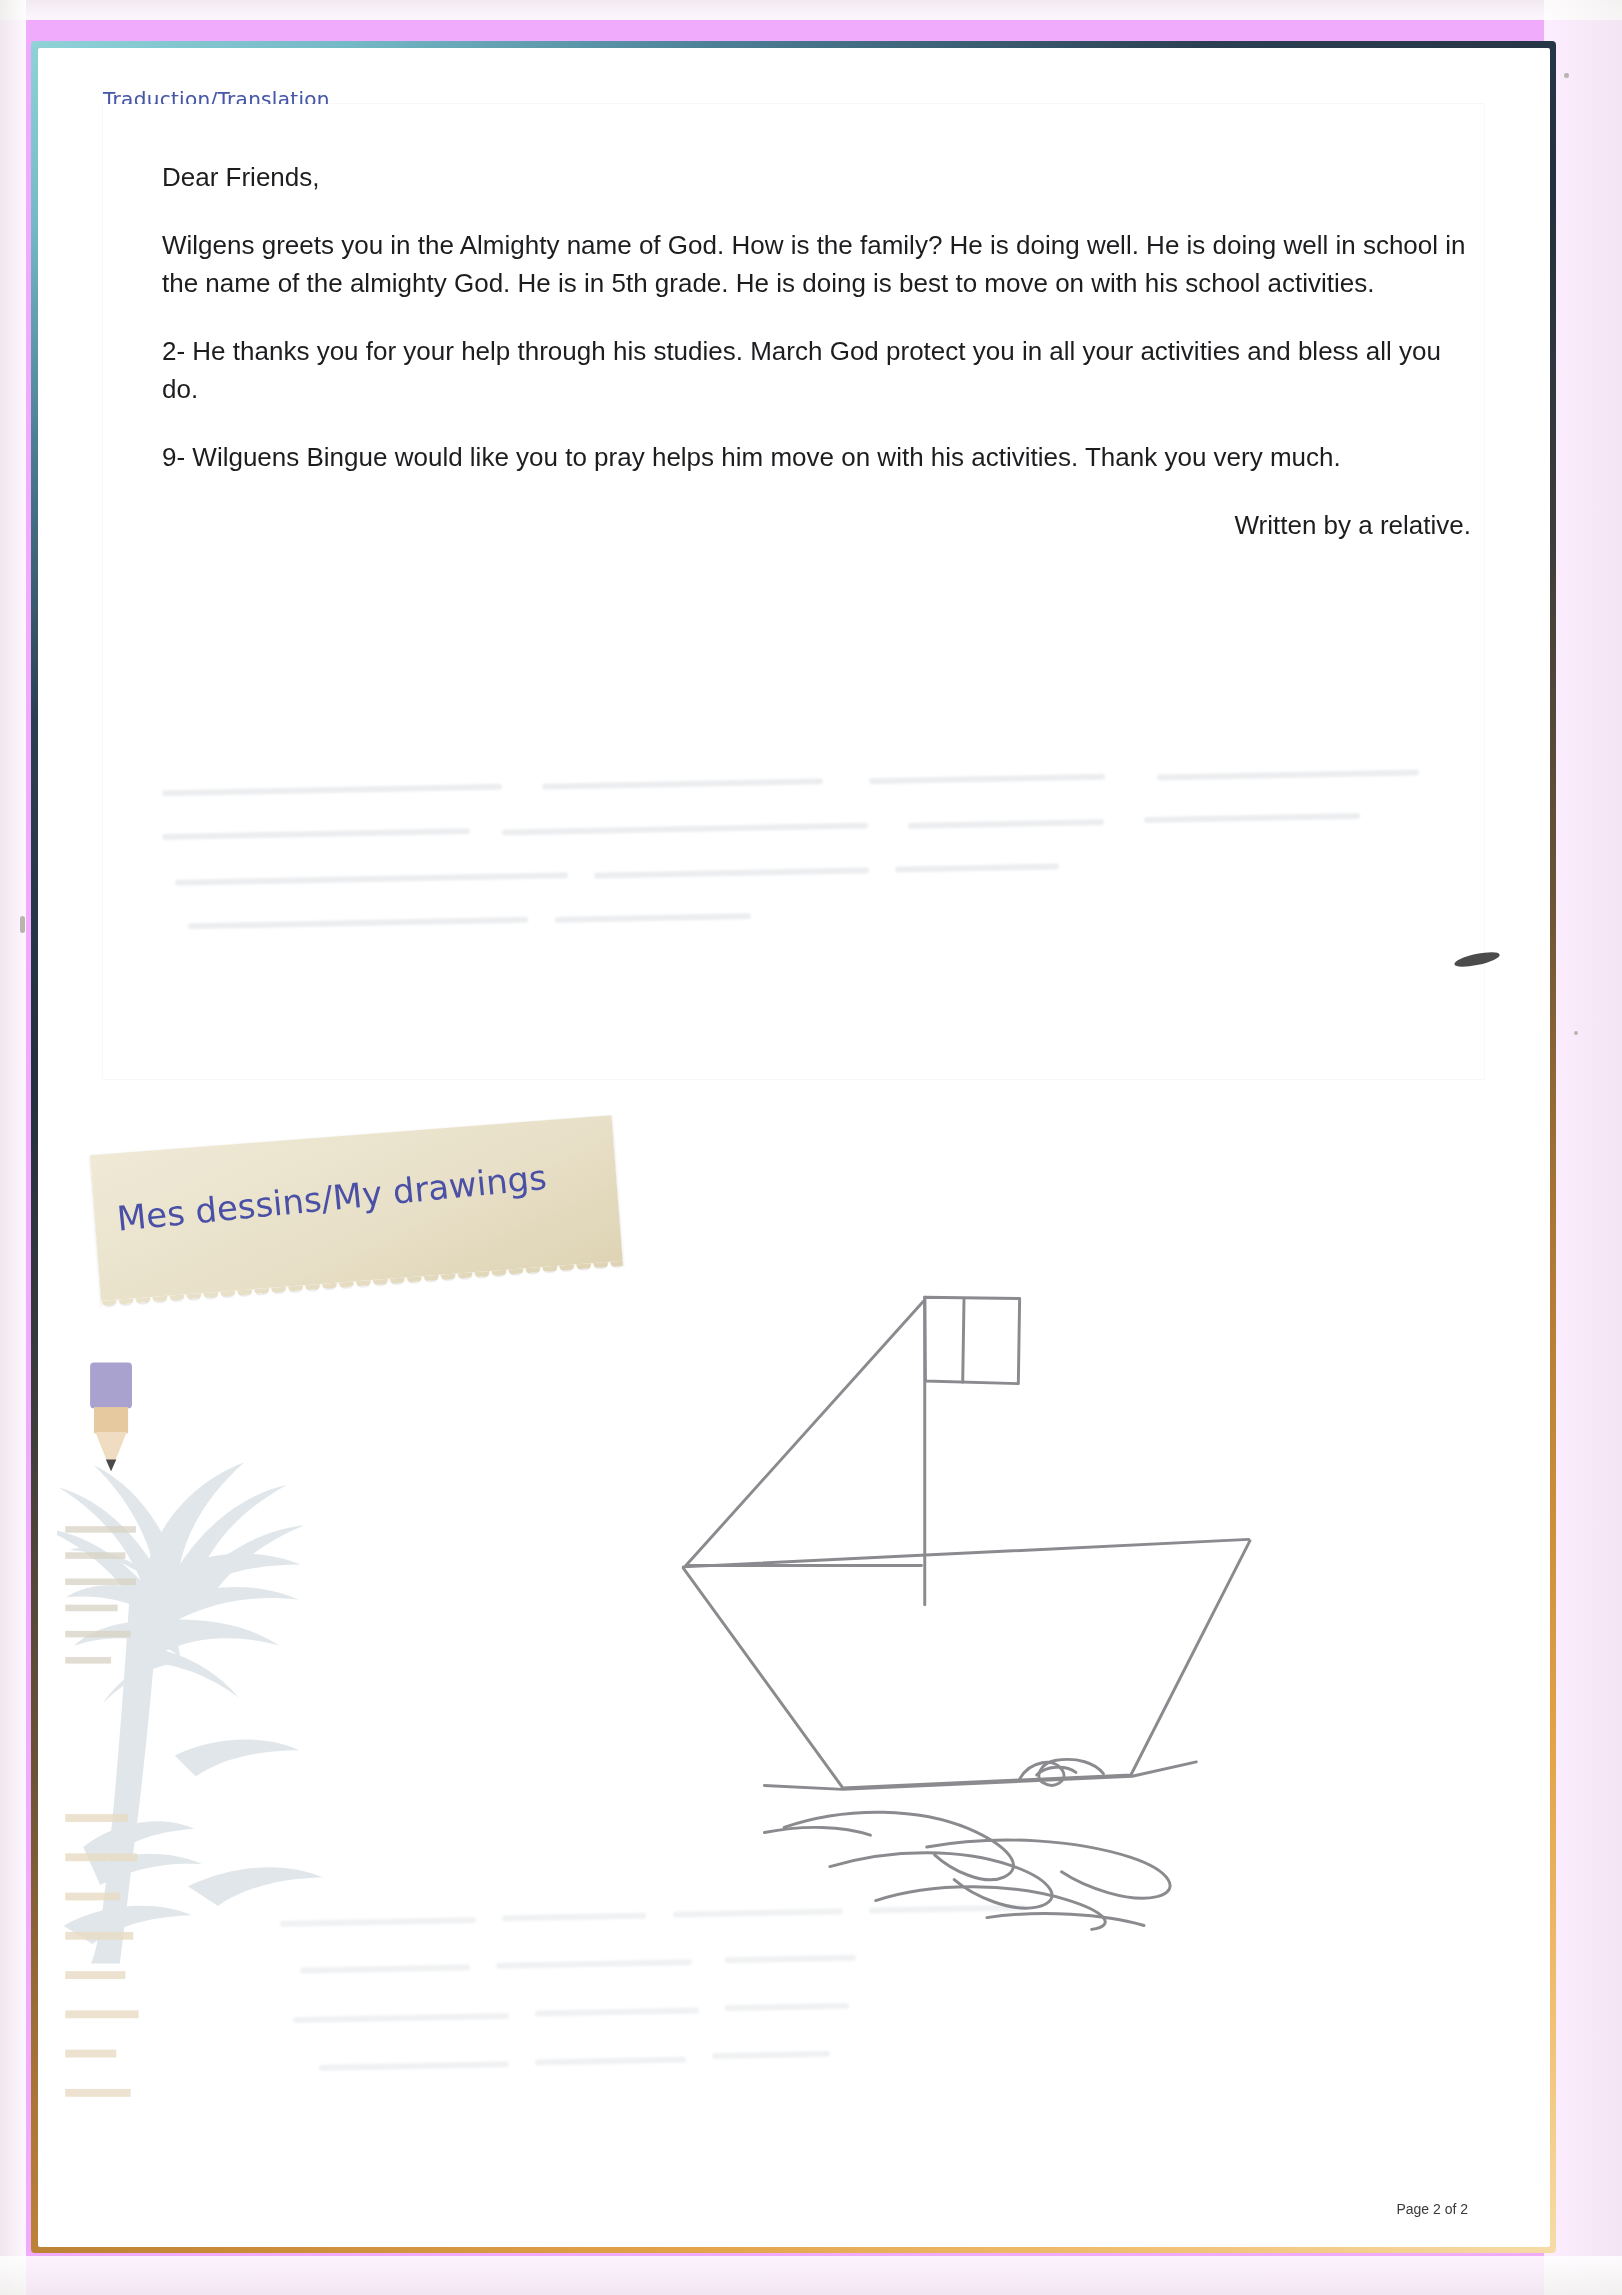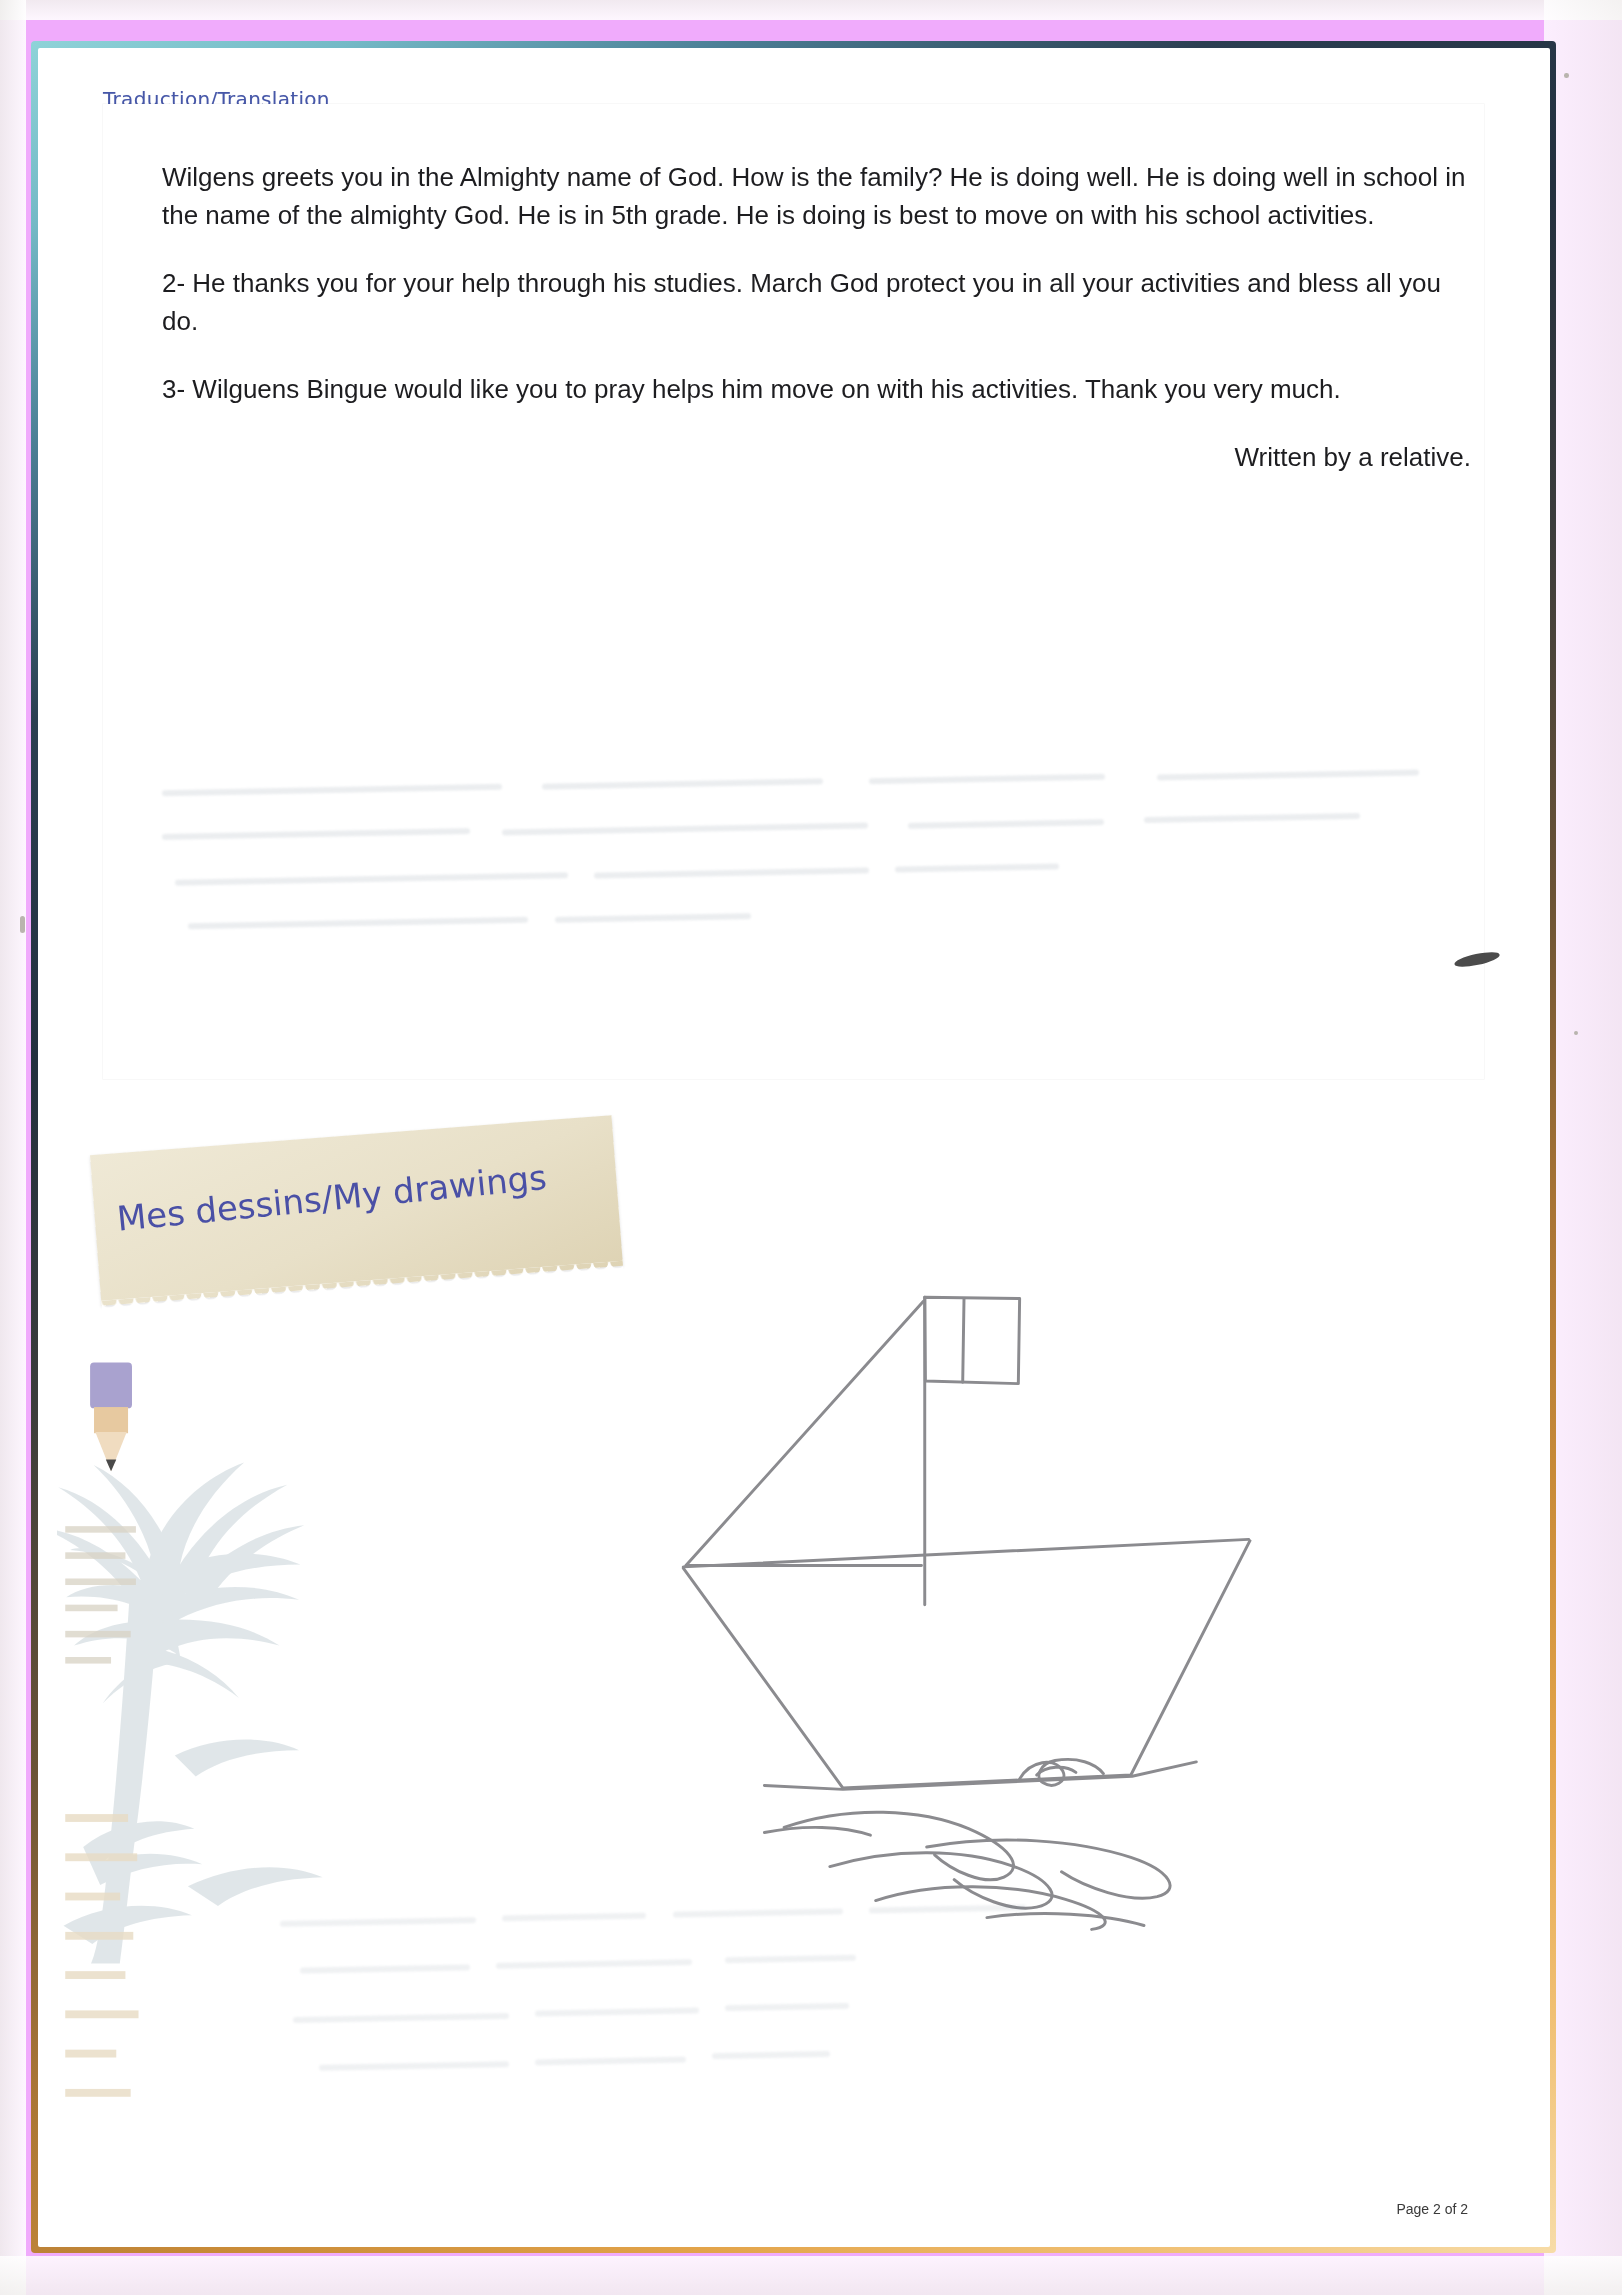--- a/index.html
+++ b/index.html
@@ -272,23 +272,24 @@
   <div class="form-sheet">
 
     <div class="frame"></div>
     <div class="frame-inner"></div>
 
     <div class="label-traduction">Traduction/Translation</div>
 
     <div class="panel-top"></div>
 
     <div class="letter-body">
+      <p>Dear Friends,</p>
       <p>Wilgens greets you in the Almighty name of God. How is the family? He is doing well. He is doing well in school in the name of the almighty God. He is in 5th grade. He is doing is best to move on with his school activities.</p>
       <p>2- He thanks you for your help through his studies. March God protect you in all your activities and bless all you do.</p>
-      <p>3- Wilguens Bingue would like you to pray helps him move on with his activities. Thank you very much.</p>
+      <p>9- Wilguens Bingue would like you to pray helps him move on with his activities. Thank you very much.</p>
       <p>Written by a relative.</p>
     </div>
 
     <div class="bleed-top">
       <div class="bleed-line" style="left:13px;  top:6.5px;  width:340px;"></div>
       <div class="bleed-line" style="left:393px; top:1.3px;   width:281px;"></div>
       <div class="bleed-line" style="left:720px;top:-3.9px;  width:236px;"></div>
       <div class="bleed-line" style="left:1008px;top:-7.9px; width:262px;"></div>
       <div class="bleed-line" style="left:13px;  top:51px;  width:308px;"></div>
       <div class="bleed-line" style="left:353px; top:46px;  width:366px;"></div>

